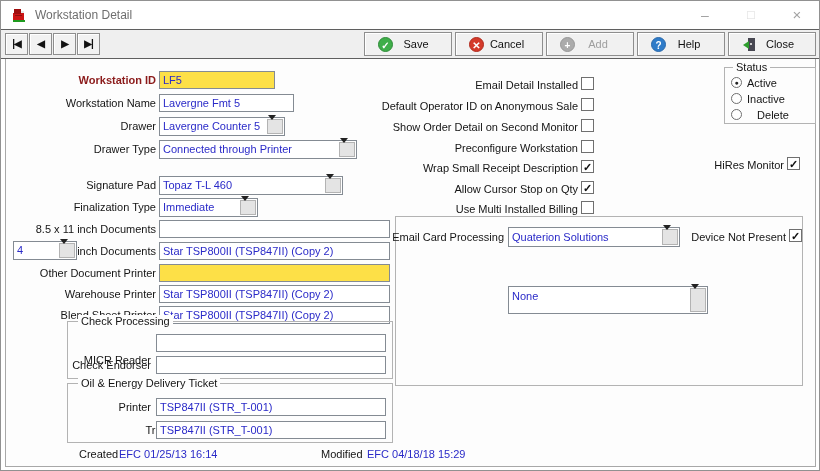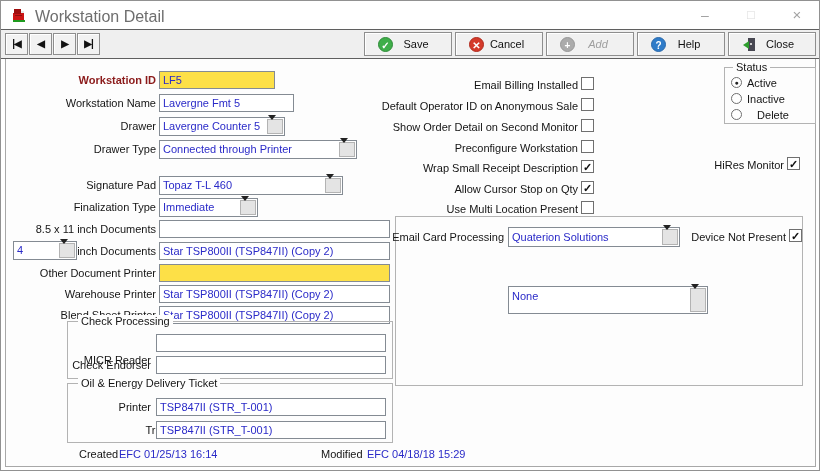--- a/index.html
+++ b/index.html
@@ -2,33 +2,33 @@
 <html><head>
 <meta charset="utf-8">
 <style>
   * { margin:0; padding:0; box-sizing:border-box; }
   html,body { background:#d6d6d6; font-family:"Liberation Sans", sans-serif; }
   #win { position:relative; width:820px; height:471px; background:#fff; border:1px solid #919191; overflow:hidden; }
 
   
   #titlebar { position:absolute; left:0; top:0; width:100%; height:28px; background:#ffffff; }
   #app-icon { position:absolute; left:10px; top:6px; }
-  #title-text { position:absolute; left:34px; top:7px; font-size:16px; color:#6e6e6e; }
+  #title-text { position:absolute; left:34px; top:7px; font-size:12px; color:#6e6e6e; }
   .winctl { position:absolute; top:2px; width:32px; height:24px; text-align:center; line-height:24px; font-size:14px; color:#a3a3a3; }
   #ctl-min { left:688px; }
   #ctl-max { left:734px; color:#dcdcdc; font-size:13px; }
   #ctl-close { left:780px; font-size:15px; }
 
   
   #toolbar { position:absolute; left:0; top:28px; width:100%; height:30px; background:#efefef; border-top:1px solid #5f5f5f; border-bottom:1px solid #5f5f5f; }
   .navbtn { position:absolute; top:3px; width:23px; height:22px; background:#f2f2f2; border:1px solid #8e8e8e; box-shadow:inset 1px 1px 0 #ffffff; text-align:center; line-height:20px; font-size:10px; font-weight:bold; color:#111; letter-spacing:-1px; cursor:default; }
   .tbtn { position:absolute; top:2px; width:88px; height:24px; background:#f1f1f1; border:1px solid #8e8e8e; box-shadow:inset 1px 1px 0 #ffffff; display:flex; align-items:center; font-size:11px; color:#111; cursor:default; }
   .tbtn .cic { margin-left:13px; }
   .tbtn .blabel { flex:1; text-align:center; margin-right:12px; }
-  .tbtn.disabled .blabel { color:#9e9e9e;font-style:italic; }
+  .tbtn.disabled .blabel { color:#9e9e9e; }
   .cic { width:15px; height:15px; border-radius:50%; color:#fff; font-size:10px; line-height:15px; text-align:center; font-weight:bold; flex-shrink:0; }
   .cic.save { background:#3fae49; border:1px solid #2f8c39; }
   .cic.cancel { background:#d43a2a; border:1px solid #b02a1c; }
   .cic.add { background:#ababab; border:1px solid #979797; }
   .cic.help { background:#2f7cc9; border:1px solid #2a69ab; }
 
   
   #bodyframe { position:absolute; left:4px; top:58px; width:811px; height:408px; background:#fdfdfd; border:1px solid #a8a8a8; border-top:none; }
 
   .lbl { position:absolute; font-size:11px; line-height:14px; color:#141414; text-align:right; white-space:nowrap; }
@@ -166,39 +166,39 @@
   <div class="lbl" style="left:0;top:399px;width:150px">Printer</div>
   <div class="tb" style="left:155px;top:397px;width:230px">TSP847II (STR_T-001)</div>
   <div class="lbl" style="left:16px;top:422px;width:150px">Tray</div>
   <div class="tb" style="left:155px;top:420px;width:230px">TSP847II (STR_T-001)</div>
 
   <div class="footertxt" style="left:78px;top:446px">Created</div>
   <div class="footertxt blueval" style="left:118px;top:446px">EFC 01/25/13 16:14</div>
   <div class="footertxt" style="left:320px;top:446px">Modified</div>
   <div class="footertxt blueval" style="left:366px;top:446px">EFC 04/18/18 15:29</div>
 
-  <div class="lbl" style="left:237px;top:77px;width:340px">Email Billing Installed</div>
+  <div class="lbl" style="left:237px;top:77px;width:340px">Email Detail Installed</div>
   <div class="cbx" style="left:580px;top:76px"></div>
 
   <div class="lbl" style="left:237px;top:98px;width:340px">Default Operator ID on Anonymous Sale</div>
   <div class="cbx" style="left:580px;top:97px"></div>
 
   <div class="lbl" style="left:237px;top:119px;width:340px">Show Order Detail on Second Monitor</div>
   <div class="cbx" style="left:580px;top:118px"></div>
 
   <div class="lbl" style="left:237px;top:140px;width:340px">Preconfigure Workstation</div>
   <div class="cbx" style="left:580px;top:139px"></div>
 
   <div class="lbl" style="left:237px;top:160px;width:340px">Wrap Small Receipt Description</div>
   <div class="cbx" style="left:580px;top:159px">✓</div>
 
   <div class="lbl" style="left:237px;top:181px;width:340px">Allow Cursor Stop on Qty</div>
   <div class="cbx" style="left:580px;top:180px">✓</div>
 
-  <div class="lbl" style="left:237px;top:201px;width:340px">Use Multi Location Present</div>
+  <div class="lbl" style="left:237px;top:201px;width:340px">Use Multi Installed Billing</div>
   <div class="cbx" style="left:580px;top:200px"></div>
 
   <div class="grp" style="left:723px;top:66px;width:92px;height:57px">
     <span class="gtitle" style="left:8px">Status</span>
   </div>
   <div class="radio" style="left:730px;top:76px">
       <span class="dot">●</span>
     </div>
   <div class="lbl" style="left:746px;top:75px;width:52px;text-align:left">Active</div>
   <div class="radio" style="left:730px;top:92px">

